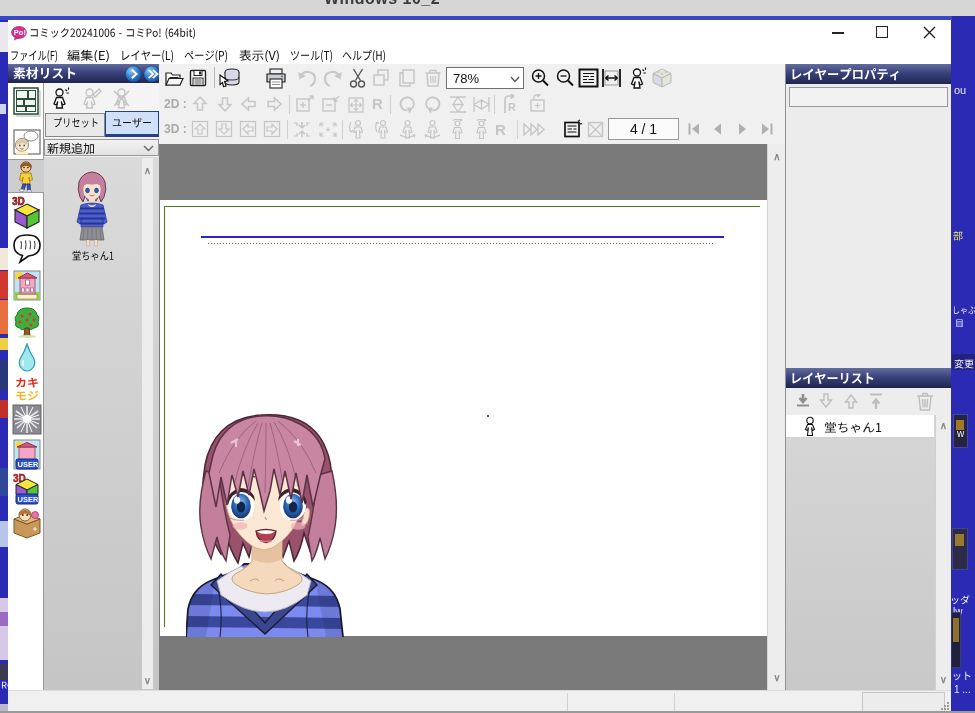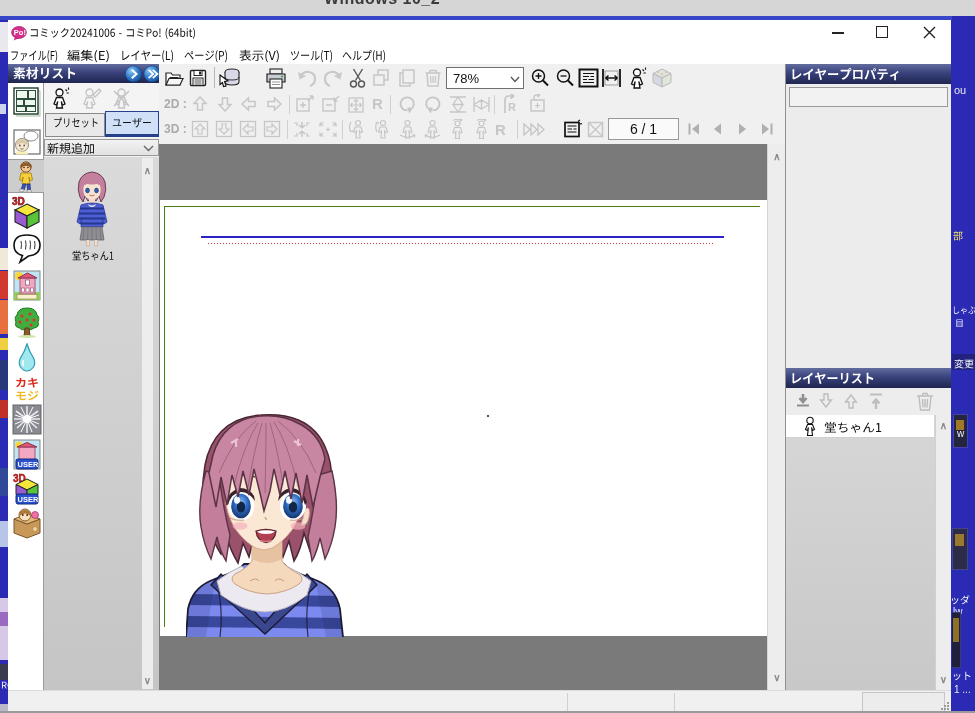--- a/index.html
+++ b/index.html
@@ -784,21 +784,21 @@
     </svg>
 <svg class="abs" style="left:404px;top:55px" width="20" height="21" viewBox="0 0 20 21">
   <rect x="2" y="3.5" width="14" height="14" fill="none" stroke="#111" stroke-width="1.7"></rect>
   <path d="M4.5 7 L13.5 7 M4.5 10 L9 10 M10.5 10 L13.5 10 M4.5 13 L13.5 13" stroke="#111" stroke-width="1.1"></path>
   <path d="M15 2.5 L17 .8 M16.5 5 L19 4.6" stroke="#111" stroke-width="1.1"></path>
 </svg>
 <svg class="abs" style="left:427px;top:55px" width="20" height="21" viewBox="0 0 20 21">
   <rect x="2.5" y="3.5" width="14" height="14" fill="none" stroke="#c6c6c6" stroke-width="1.5"></rect>
   <path d="M2.5 3.5 L16.5 17.5 M16.5 3.5 L2.5 17.5" stroke="#c6c6c6" stroke-width="1.4"></path>
 </svg>
-<div class="abs" style="left:449px;top:54px;width:71px;height:22px;background:#fafafa;border:1px solid #999;text-align:center;font-size:14px;color:#111;line-height:20px">6 / 1</div>
+<div class="abs" style="left:449px;top:54px;width:71px;height:22px;background:#fafafa;border:1px solid #999;text-align:center;font-size:14px;color:#111;line-height:20px">4 / 1</div>
 <svg class="abs" style="left:528px;top:58px" width="14" height="14" viewBox="0 0 14 14">
       <path d="M2.5 1.5 L2.5 12.5" stroke="#b0b0b0" stroke-width="2"></path>
       <path d="M12 1.5 L5 7 L12 12.5Z" fill="#b0b0b0"></path>
     </svg>
 <svg class="abs" style="left:551px;top:58px" width="14" height="14" viewBox="0 0 14 14">
       <path d="M11 1.5 L4 7 L11 12.5Z" fill="#b0b0b0"></path>
     </svg>
 <svg class="abs" style="left:577px;top:58px" width="14" height="14" viewBox="0 0 14 14">
       <path d="M3 1.5 L10 7 L3 12.5Z" fill="#b0b0b0"></path>
     </svg>

